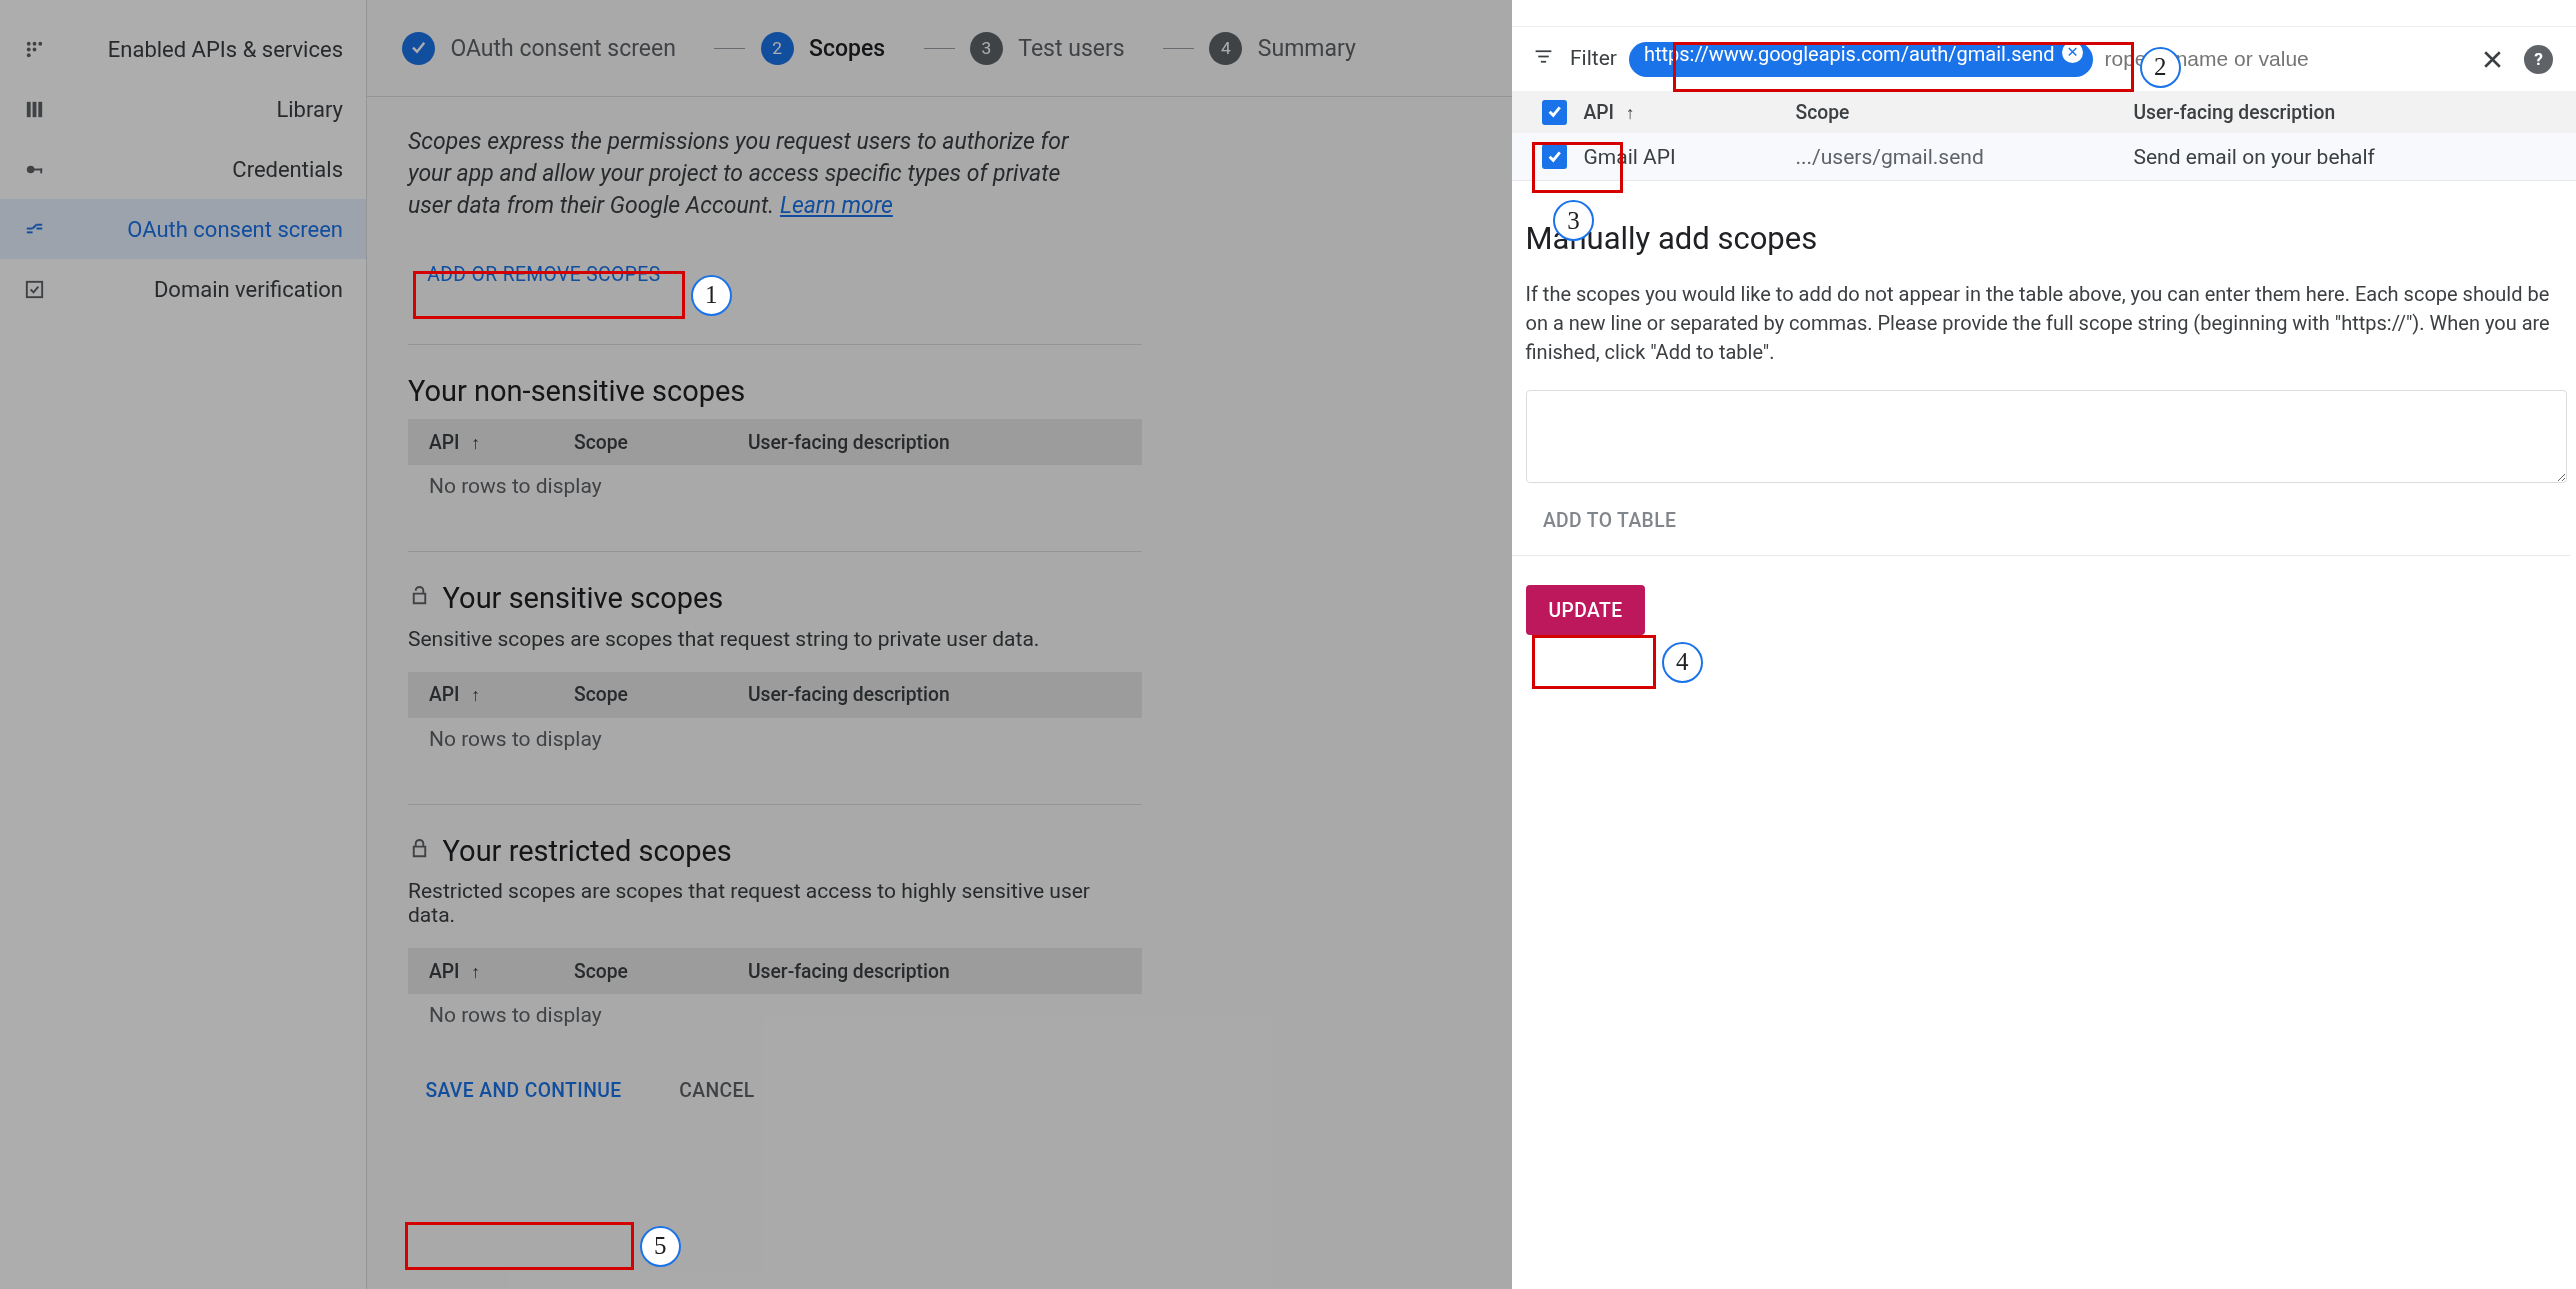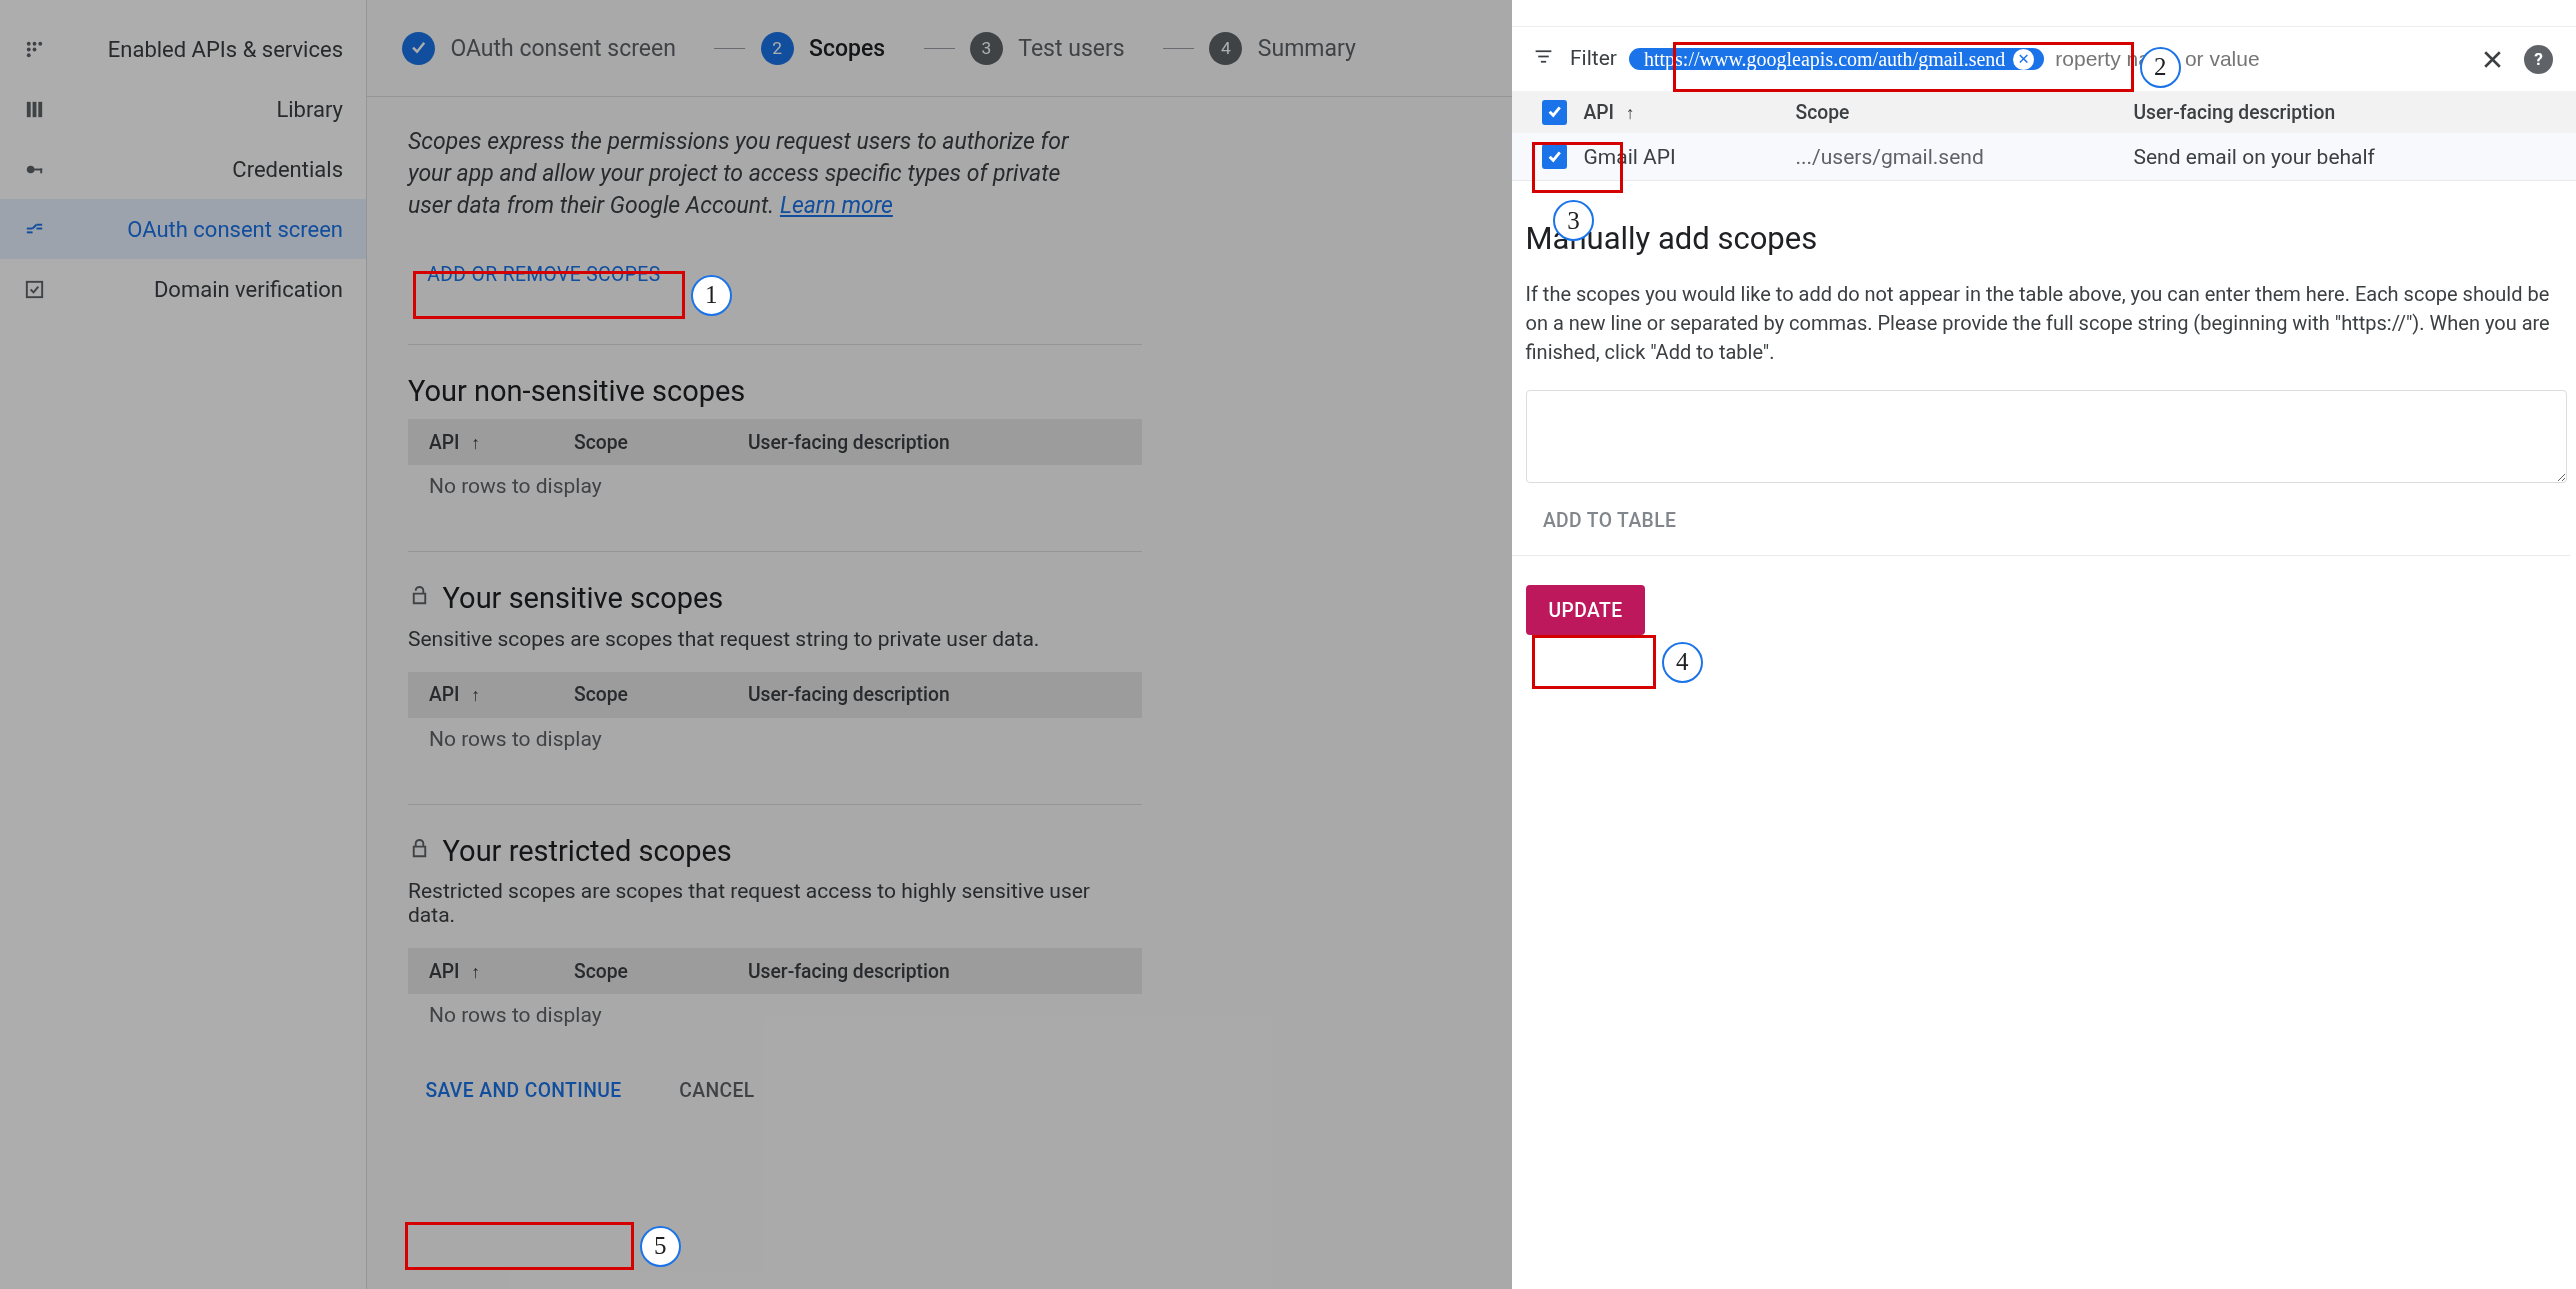--- a/index.html
+++ b/index.html
@@ -196,27 +196,26 @@
     display: flex;
     align-items: center;
     padding: 0 23px 0 21px;
     gap: 11.6px;
   }
   .filter-label { display:flex; align-items:flex-start; gap:16px; font-size:21px; }
   .chip {
     background: #1a73e8;
     color: #fff;
     border-radius: 19.3px;
-    height: 22px;
+    height: 35px;
     display: inline-flex;
-    align-items: center;
+    align-items: flex-start;
     padding: 0 9.7px 0 15.4px;
     font-size: 20px;
     gap: 7.7px;
-    font-family: Liberation Serif, serif;
   }
   .chip .chip-x {
     width: 21px; height: 21px; border-radius: 50%;
     background: #fff; color:#1a73e8;
     display:flex; align-items:center; justify-content:center;
     font-size: 14.5px;
     cursor:pointer;
   }
   .filter-input {
     flex: 1;

